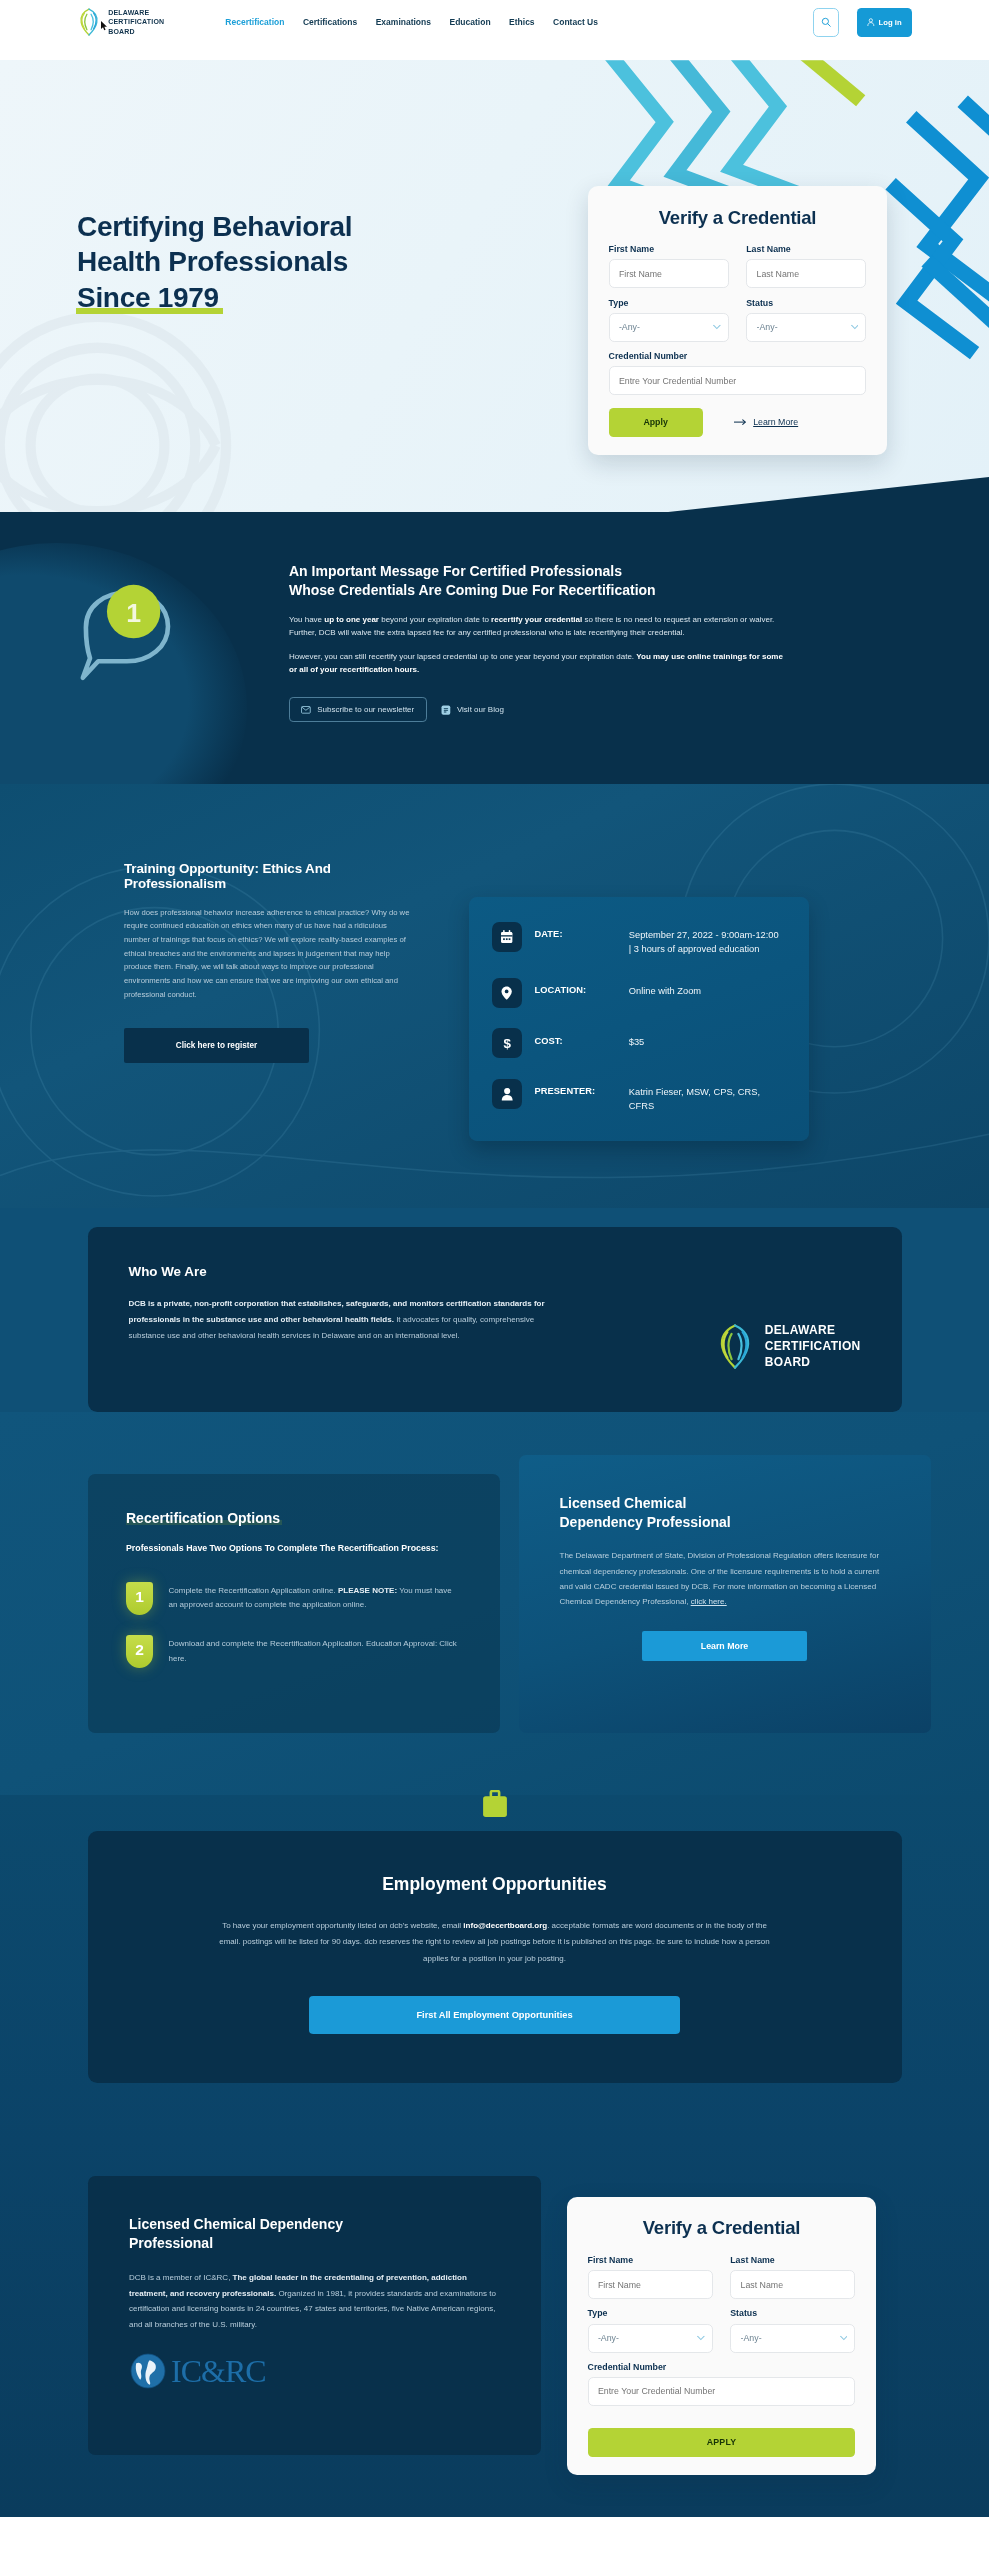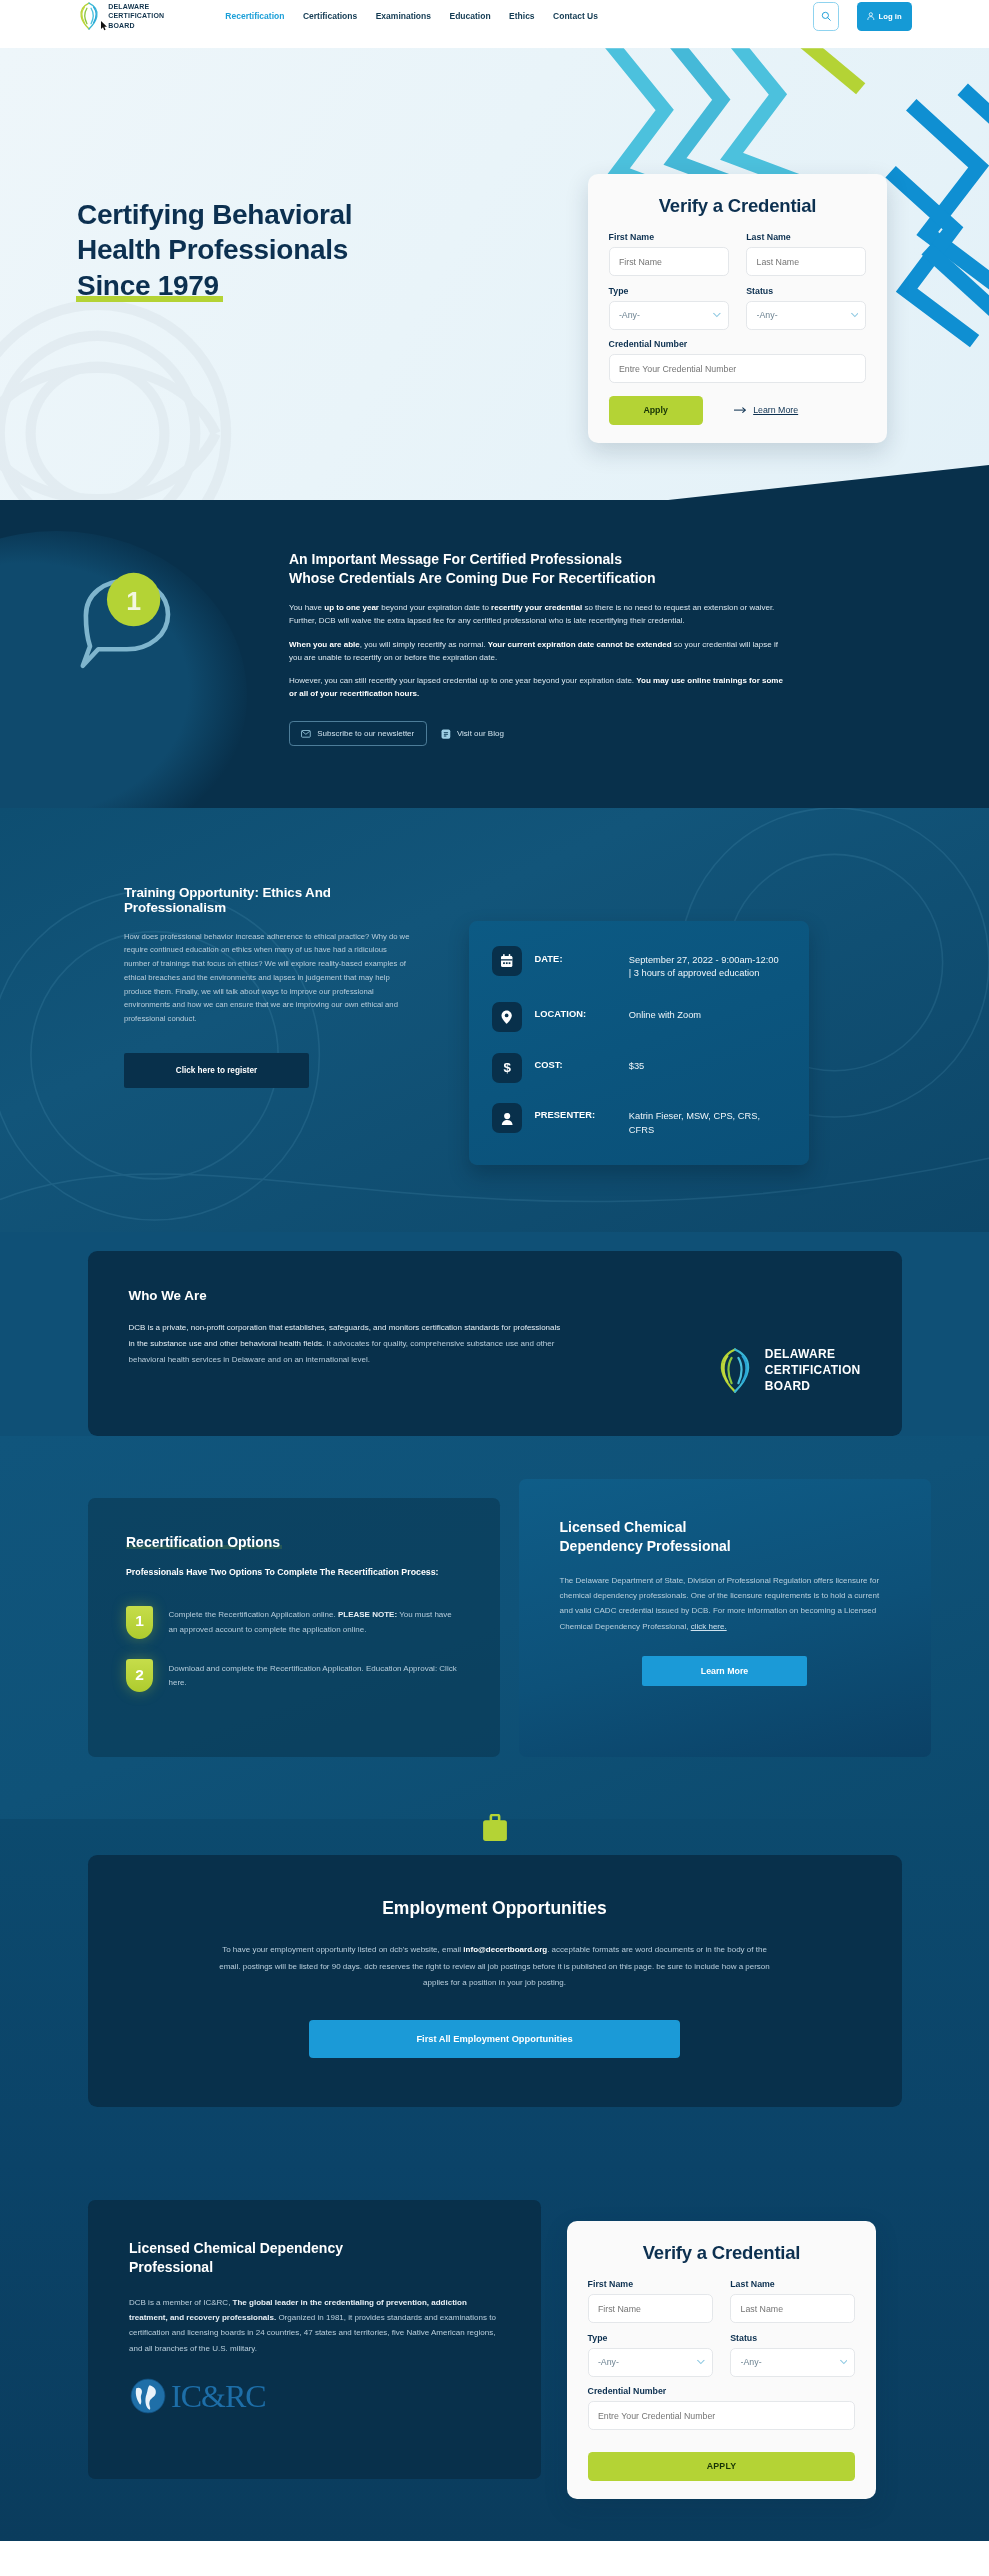--- a/index.html
+++ b/index.html
@@ -7,21 +7,21 @@
   body {
     font-family: "Liberation Sans", sans-serif;
     background: #ffffff;
     color: #0b2d45;
     -webkit-font-smoothing: antialiased;
   }
   .page { width: 989px; position: relative; overflow: hidden; }
 
   
   .header {
-    height: 48px; background: #ffffff; display: flex; align-items: center;
+    height: 60px; background: #ffffff; display: flex; align-items: center;
     padding: 0 0 16px 77px; position: relative; z-index: 50;
   }
   .brand { display: flex; align-items: center; gap: 7.2px; }
   .brand-mark { width: 24px; height: 30px; flex: 0 0 auto; }
   .brand-text { font-size: 7px; font-weight: 700; line-height: 1.32; letter-spacing: 0.2px; color: #12344d; }
   .nav { display: flex; align-items: center; gap: 18.5px; margin-left: 61px; }
   .nav a {
     font-size: 8.5px; font-weight: 700; color: #123a52; text-decoration: none; white-space: nowrap;
   }
   .nav a.active { color: #1b9fd8; }
@@ -146,21 +146,21 @@
 
   
   .who-sec { position: relative; background: #0f5076; padding: 18.5px 0 0 0; }
   .who-card {
     position: relative; z-index: 3; margin: 0 auto; width: 814px; background: #08304b;
     border-radius: 9.3px; padding: 37px 41px 41px 41px; display: flex; align-items: flex-start;
   }
   .who-left { width: 438px; }
   .who-h2 { font-size: 13.4px; font-weight: 800; color: #fff; margin-bottom: 17.5px; }
   .who-p { font-size: 8px; color: #b9cedc; line-height: 2.0; }
-  .who-p b { color: #e6eff5; font-weight: 400; }
+  .who-p b { color: #e6eff5; font-weight: 700; }
   .who-logo { margin-left: auto; margin-top: 58px; display: flex; align-items: center; gap: 10.3px; }
   .who-logo-text { font-size: 12px; font-weight: 800; color: #fff; line-height: 1.35; letter-spacing: 0.3px; }
 
   
   .recert-sec {
     position: relative; background: linear-gradient(160deg,#10557c 0%,#0f5278 50%,#0c4a6e 100%);
     padding: 62px 0 62px 0; overflow: hidden;
   }
   .recert-inner { position: relative; z-index: 4; display: flex; padding-left: 88px; }
   .recert-card {
@@ -392,23 +392,20 @@
     <div class="msg-inner">
       <h2 class="msg-h2">
         <span>An Important Message For Certified Professionals</span><br>
         <span>Whose Credentials Are Coming Due For Recertification</span>
       </h2>
 
       <p class="msg-p">
         <span>You have </span><b>up to one year</b><span> beyond your expiration date to </span><b>recertify your credential</b><span> so there is no need to request an extension or waiver.  Further, DCB will waive the extra lapsed fee for any certified professional who is late recertifying their credential.</span>
       </p>
       <p class="msg-p">
-        <b>When you are able</b><span>, you will simply recertify as normal. </span><b>Your current expiration date cannot be extended</b><span> so your credential will lapse if you are unable to recertify on or before the expiration date.</span>
-      </p>
-      <p class="msg-p">
         <span>However, you can still recertify your lapsed credential up to one year beyond your expiration date. </span><b>You may use online trainings for some or all of your recertification hours.</b>
       </p>
 
       <div class="msg-btns">
         <button class="ghost-btn">
           <svg width="9.8" height="7.7" viewBox="0 0 19 15">
             <rect x="1" y="1" width="17" height="13" rx="1.5" fill="none" stroke="#9fd0e6" stroke-width="1.6"></rect>
             <path d="M1.8 2.2 L9.5 8.4 L17.2 2.2" fill="none" stroke="#9fd0e6" stroke-width="1.6"></path>
           </svg>
           <span>Subscribe to our newsletter</span>

